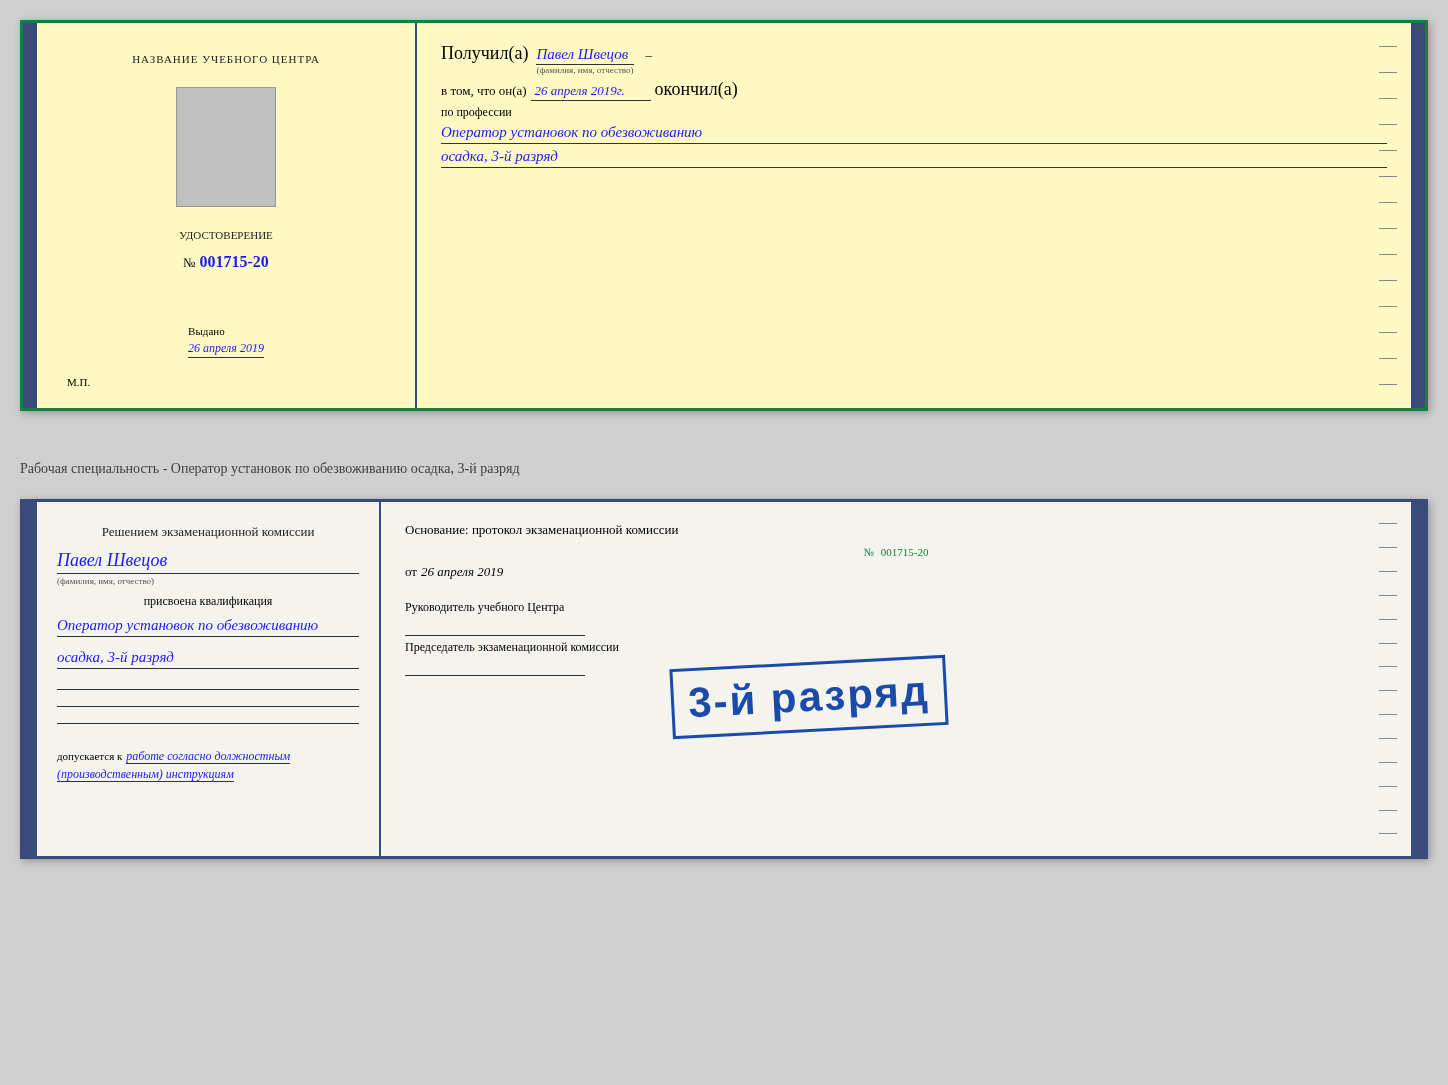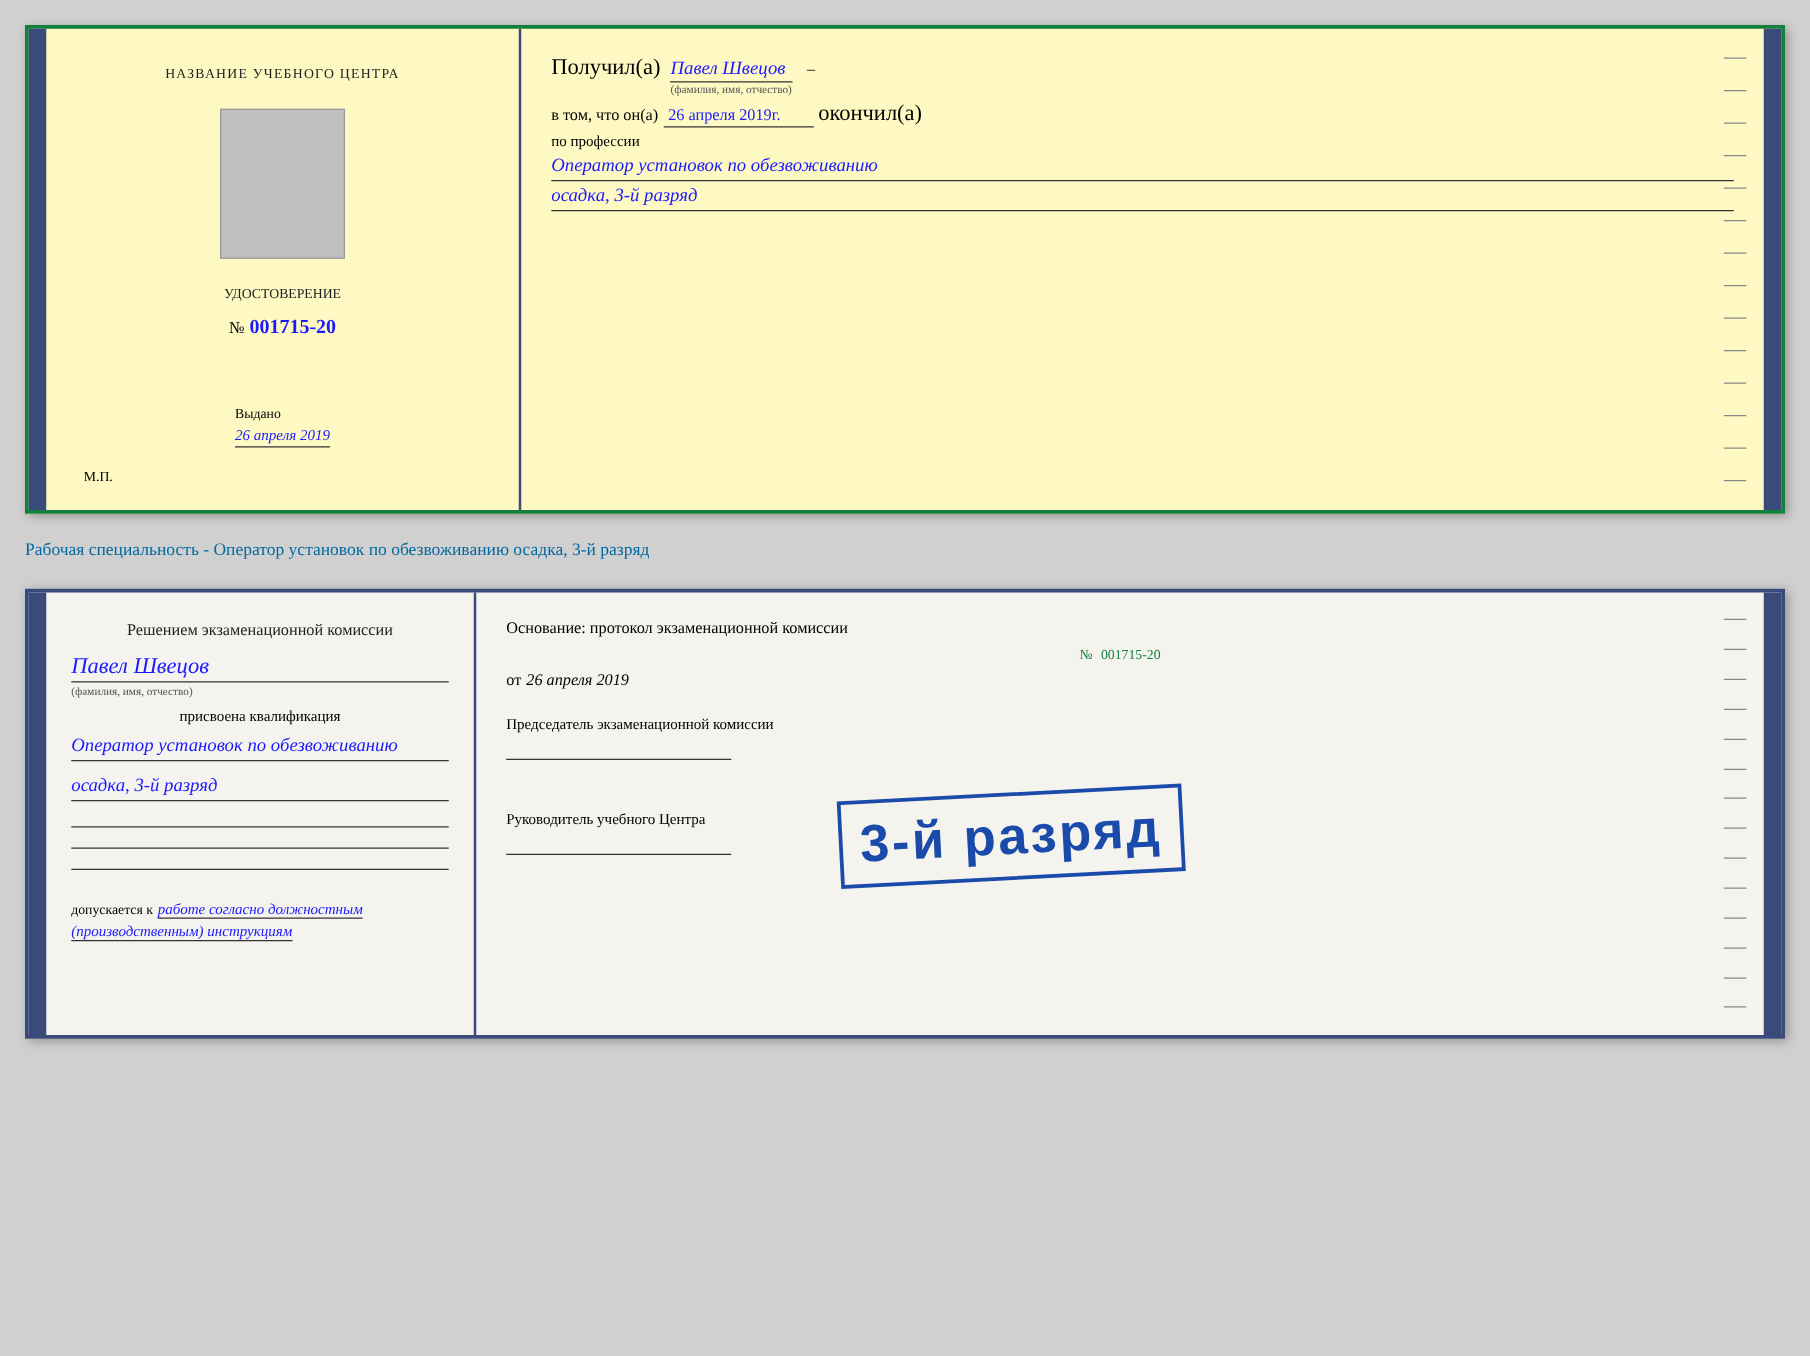--- a/index.html
+++ b/index.html
@@ -185,22 +185,23 @@
       font-style: italic;
       color: #1a1aff;
       border-bottom: 1px solid #333;
       padding-bottom: 2px;
       display: block;
     }
 
     
     .separator-text {
       font-size: 14px;
-      color: #0369a1;
+      color: #404040;
       padding: 4px 0;
+      margin-top: 28px;
     }
 
     
     .qual-book {
       display: flex;
       border: 3px solid #3a4a7a;
       background: #f5f3ee;
       box-shadow: 2px 2px 8px rgba(0,0,0,0.3);
       position: relative;
       min-height: 360px;
@@ -360,20 +361,21 @@
       top: 0;
       bottom: 0;
       width: 18px;
       display: flex;
       flex-direction: column;
       justify-content: space-around;
       padding: 10px 0;
     }
 
     .italic-blue {
+      font-style: italic;
       color: #1a1aff;
     }
 
     .underlined {
       border-bottom: 1px solid #333;
       display: inline-block;
       min-width: 120px;
     }
   </style>
 </head>
@@ -484,30 +486,30 @@
       <div class="qual-right-number">
         <span>№</span>
         <span style="margin-left:4px;">001715-20</span>
       </div>
 
       <div class="qual-right-date-row">
         <span>от</span>
         <span class="qual-right-date-value">26 апреля 2019</span>
       </div>
 
+      <div>
+        <div class="qual-right-role2">Руководитель учебного Центра</div>
+        <div class="qual-sign-line2"></div>
+      </div>
+
       <div style="margin-bottom:40px;">
         <div class="qual-right-role">Председатель экзаменационной комиссии</div>
         <div class="qual-sign-line"></div>
       </div>
 
-      <div>
-        <div class="qual-right-role2">Руководитель учебного Центра</div>
-        <div class="qual-sign-line2"></div>
-      </div>
-
       <div class="qual-side-lines">
         <div class="side-line"></div>
         <div class="side-line"></div>
         <div class="side-line"></div>
         <div class="side-line"></div>
         <div class="side-line"></div>
         <div class="side-line"></div>
         <div class="side-line"></div>
         <div class="side-line"></div>
         <div class="side-line"></div>

